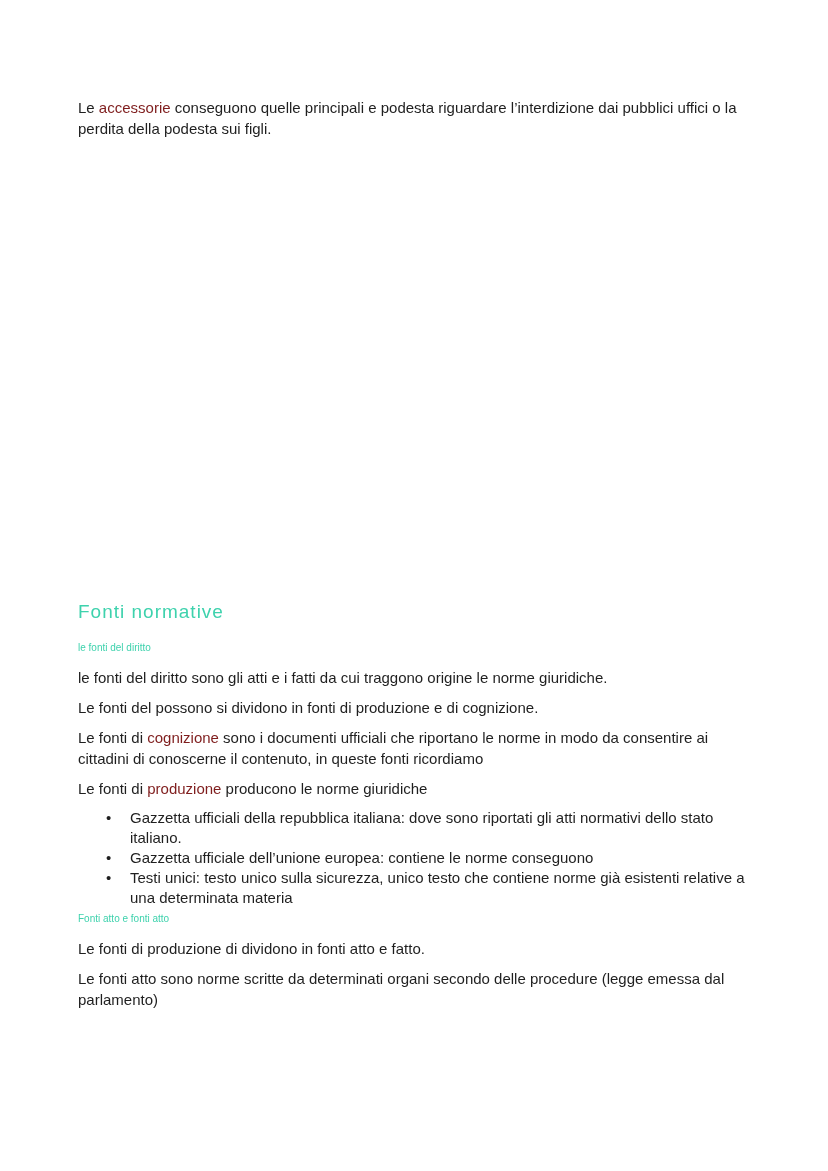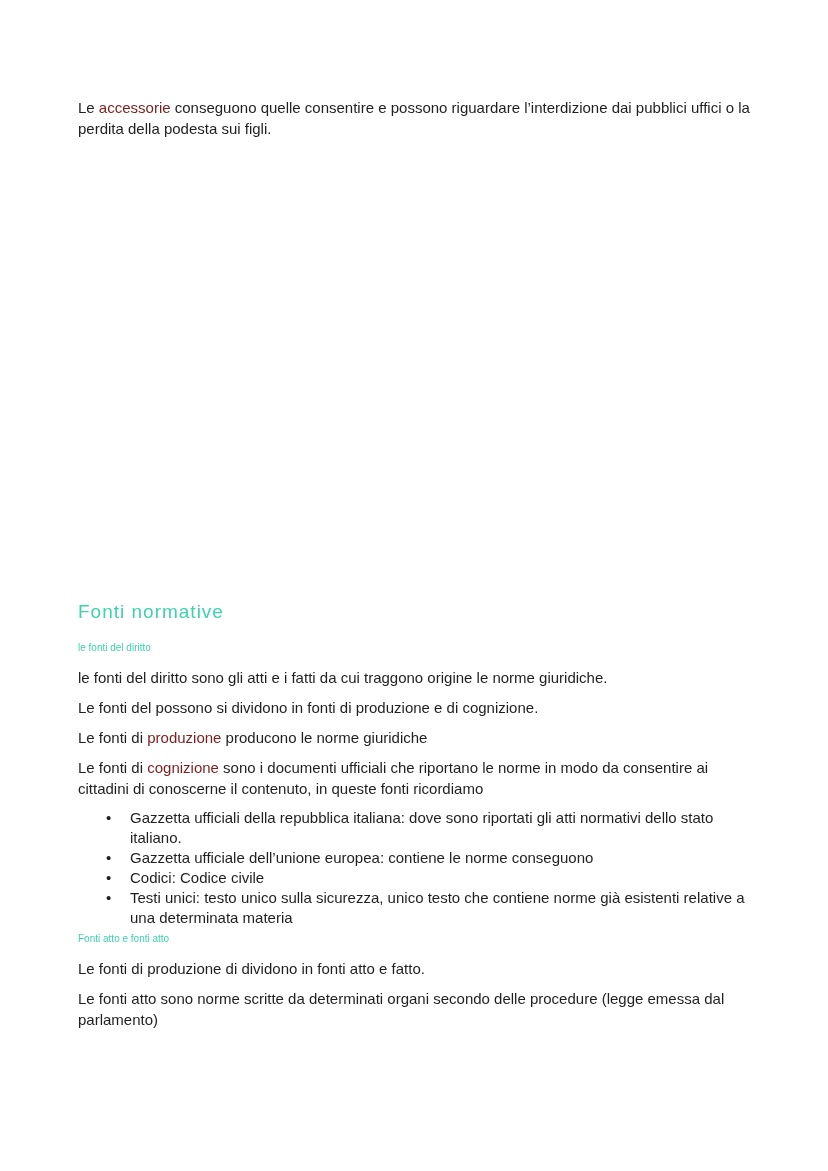--- a/index.html
+++ b/index.html
@@ -62,38 +62,37 @@
     left: -24px;
     top: 0;
     color: #1f1f1f;
   }
 </style>
 </head>
 <body>
 
 <div class="page">
 
-  <p class="body-par"><span>Le </span><span class="accent">accessorie</span><span> conseguono quelle consentire e possono riguardare l’interdizione dai pubblici uffici o la perdita della podesta sui figli.</span></p>
+  <p class="body-par"><span>Le </span><span class="accent">accessorie</span><span> conseguono quelle principali e podesta riguardare l’interdizione dai pubblici uffici o la perdita della podesta sui figli.</span></p>
 
   <h1 class="section-title">Fonti normative</h1>
 
   <h2 class="subheading">le fonti del diritto</h2>
 
   <p class="body-par">le fonti del diritto sono gli atti e i fatti da cui traggono origine le norme giuridiche.</p>
 
   <p class="body-par">Le fonti del possono si dividono in fonti di produzione e di cognizione.</p>
 
+  <p class="body-par"><span>Le fonti di </span><span class="accent">cognizione</span><span> sono i documenti ufficiali che riportano le norme in modo da consentire ai cittadini di conoscerne il contenuto, in queste fonti ricordiamo</span></p>
+
   <p class="body-par"><span>Le fonti di </span><span class="accent">produzione</span><span> producono le norme giuridiche</span></p>
-
-  <p class="body-par"><span>Le fonti di </span><span class="accent">cognizione</span><span> sono i documenti ufficiali che riportano le norme in modo da consentire ai cittadini di conoscerne il contenuto, in queste fonti ricordiamo</span></p>
 
   <ul class="bullet-list">
     <li><span>Gazzetta ufficiali della repubblica italiana: dove sono riportati gli atti normativi dello stato italiano.</span></li>
     <li><span>Gazzetta ufficiale dell’unione europea: contiene le norme conseguono</span></li>
-    <li><span>Codici: Codice civile</span></li>
     <li><span>Testi unici: testo unico sulla sicurezza, unico testo che contiene norme già esistenti relative a una determinata materia</span></li>
   </ul>
 
   <h2 class="subheading">Fonti atto e fonti atto</h2>
 
   <p class="body-par">Le fonti di produzione di dividono in fonti atto e fatto.</p>
 
   <p class="body-par">Le fonti atto sono norme scritte da determinati organi secondo delle procedure (legge emessa dal parlamento)</p>
 
 </div>

